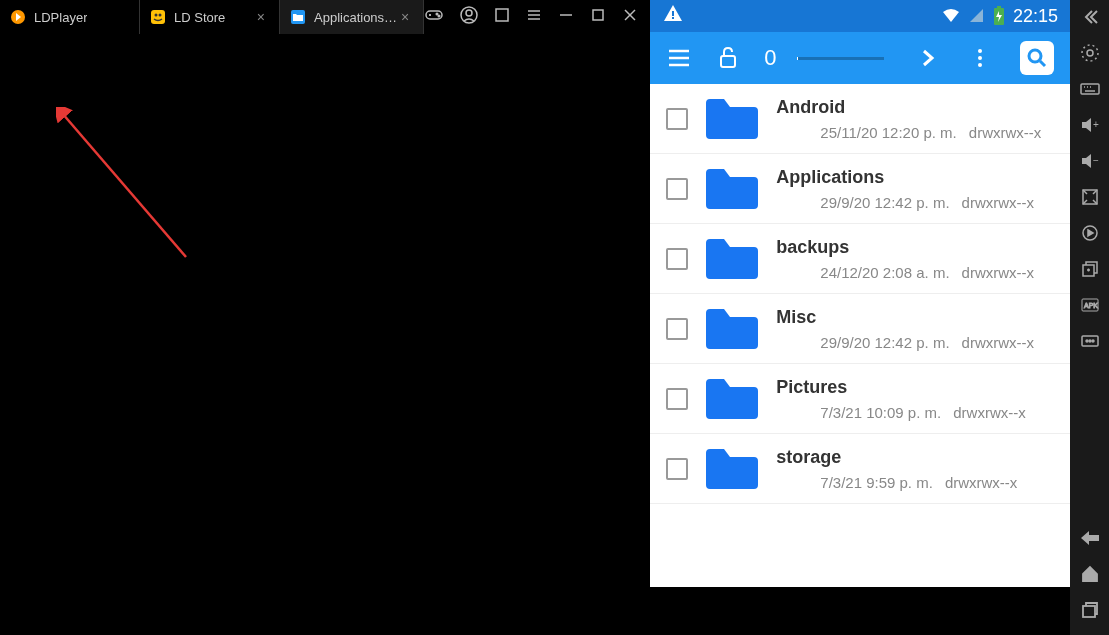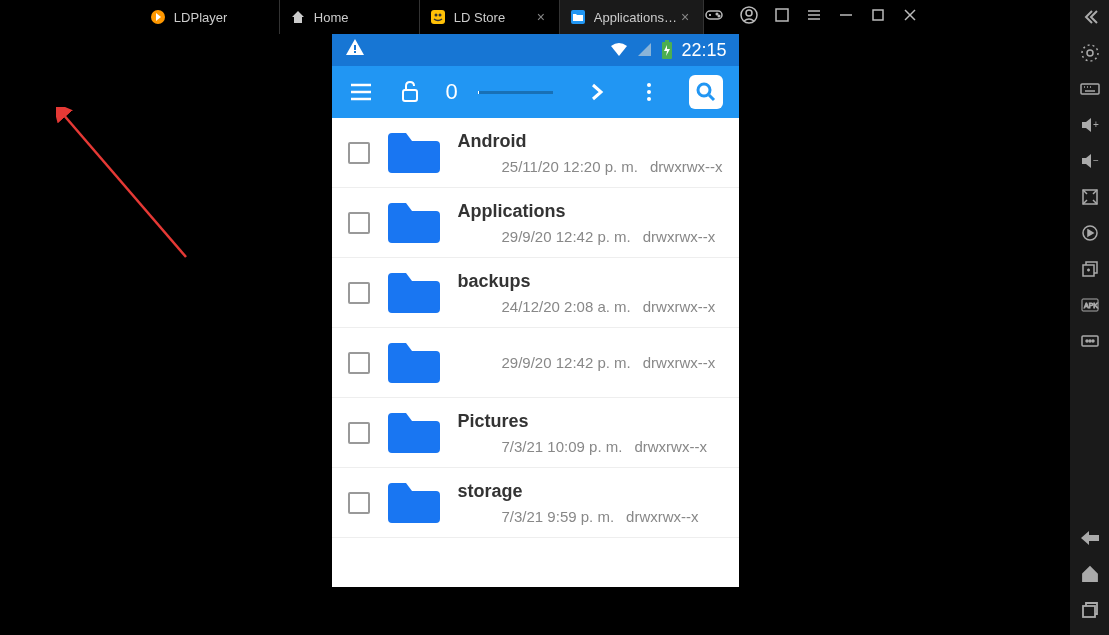--- a/index.html
+++ b/index.html
@@ -1,18 +1,18 @@
 <!DOCTYPE html>
 <html><head>
 <meta charset="utf-8">
 <style>
 * { margin: 0; padding: 0; box-sizing: border-box; font-family: Arial, sans-serif; }
 body { width: 1109px; height: 635px; background: #000; display: flex; overflow: hidden; }
 
-.main-area { width: 1070px; height: 587px; display: flex; flex-direction: column; align-items: center; }
+.main-area { width: 1070px; height: 587px; display: flex; flex-direction: row; }
 .title-bar { height: 34px; background: #000; display: flex; align-items: center; }
 .tab { height: 34px; display: flex; align-items: center; padding: 0 10px; color: #ccc; font-size: 13px; border-right: 1px solid #333; min-width: 140px; cursor: pointer; }
 .tab.active { background: #1a1a1a; }
 .tab-icon { width: 16px; height: 16px; margin-right: 8px; display: flex; align-items: center; justify-content: center; }
 .tab-close { margin-left: auto; color: #888; font-size: 14px; padding: 0 4px; }
 .tab-label { white-space: nowrap; overflow: hidden; text-overflow: ellipsis; max-width: 90px; }
 .title-controls { margin-left: auto; display: flex; align-items: center; gap: 16px; padding-right: 12px; }
 .title-controls svg, .title-controls .ctrl-icon { color: #bbb; cursor: pointer; }
 
 .android-screen { flex: 1; background: #a3a3a3; display: flex; flex-direction: column; }
@@ -50,28 +50,20 @@
 
   <div class="title-bar">
     <div class="tab">
       <span class="tab-icon">
         <svg width="16" height="16" viewBox="0 0 16 16">
             <circle cx="8" cy="8" r="7" fill="#ff9800"></circle>
             <path d="M6 4 L11 8 L6 12 Z" fill="#fff"></path>
           </svg>
       </span>
       <span class="tab-label">LDPlayer</span>
-    </div>
-    <div class="tab">
-      <span class="tab-icon">
-        <svg width="16" height="16" viewBox="0 0 16 16" fill="#ccc">
-            <path d="M8 2 L14 8 L12 8 L12 14 L4 14 L4 8 L2 8 Z"></path>
-          </svg>
-      </span>
-      <span class="tab-label">Home</span>
     </div>
     <div class="tab">
       <span class="tab-icon">
         <svg width="16" height="16" viewBox="0 0 16 16">
             <rect x="1" y="1" width="14" height="14" rx="3" fill="#ffc107"></rect>
             <circle cx="6" cy="6" r="1.5" fill="#333"></circle>
             <circle cx="10" cy="6" r="1.5" fill="#333"></circle>
             <path d="M4 10 Q8 13 12 10" stroke="#333" stroke-width="1.5" fill="none"></path>
           </svg>
       </span>
@@ -249,20 +241,21 @@
               <span>drwxrwx--x</span>
             </div>
     </div>
         </div>
         <div class="file-row">
     <div class="checkbox"></div>
     <svg class="folder-icon" viewBox="0 0 56 44">
             <path d="M2 6 Q2 2 6 2 L20 2 L26 10 L50 10 Q54 10 54 14 L54 38 Q54 42 50 42 L6 42 Q2 42 2 38 Z" fill="#1976f2"></path>
           </svg>
     <div class="file-info">
+      <div class="file-name">Misc</div>
       <div class="file-meta">
               <span>29/9/20 12:42 p. m.</span>
               <span>drwxrwx--x</span>
             </div>
     </div>
         </div>
         <div class="file-row">
     <div class="checkbox"></div>
     <svg class="folder-icon" viewBox="0 0 56 44">
             <path d="M2 6 Q2 2 6 2 L20 2 L26 10 L50 10 Q54 10 54 14 L54 38 Q54 42 50 42 L6 42 Q2 42 2 38 Z" fill="#1976f2"></path>

